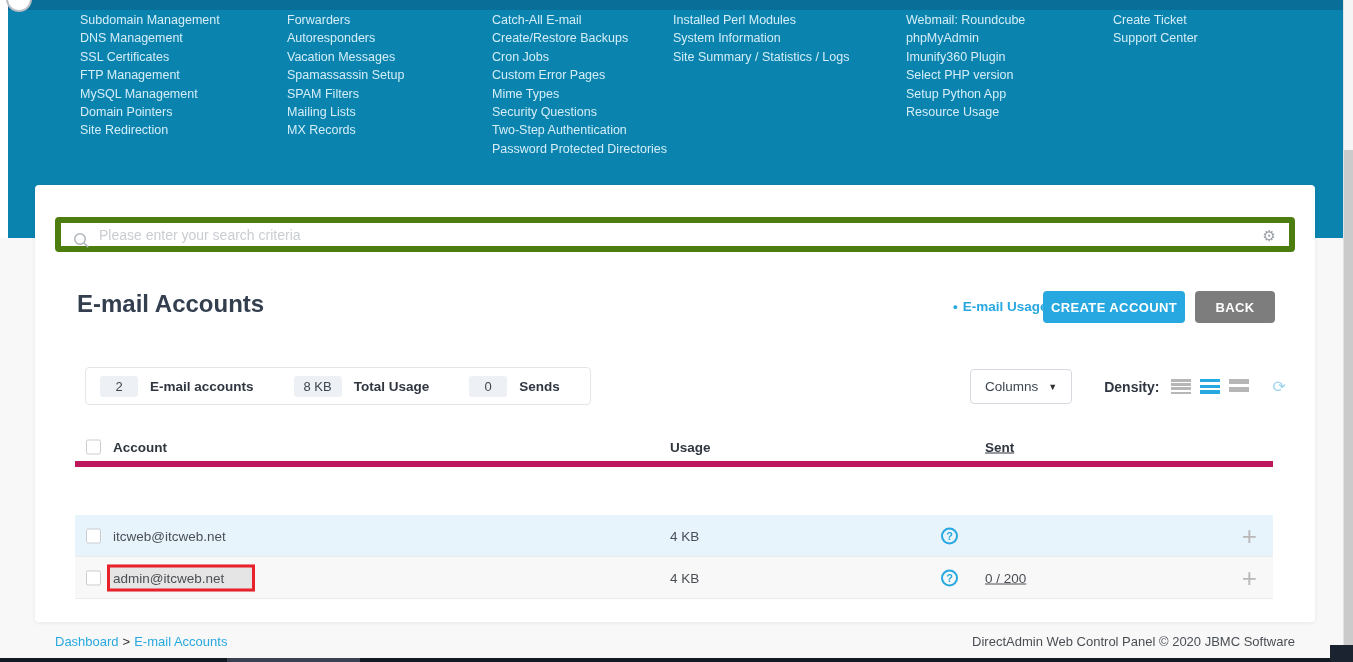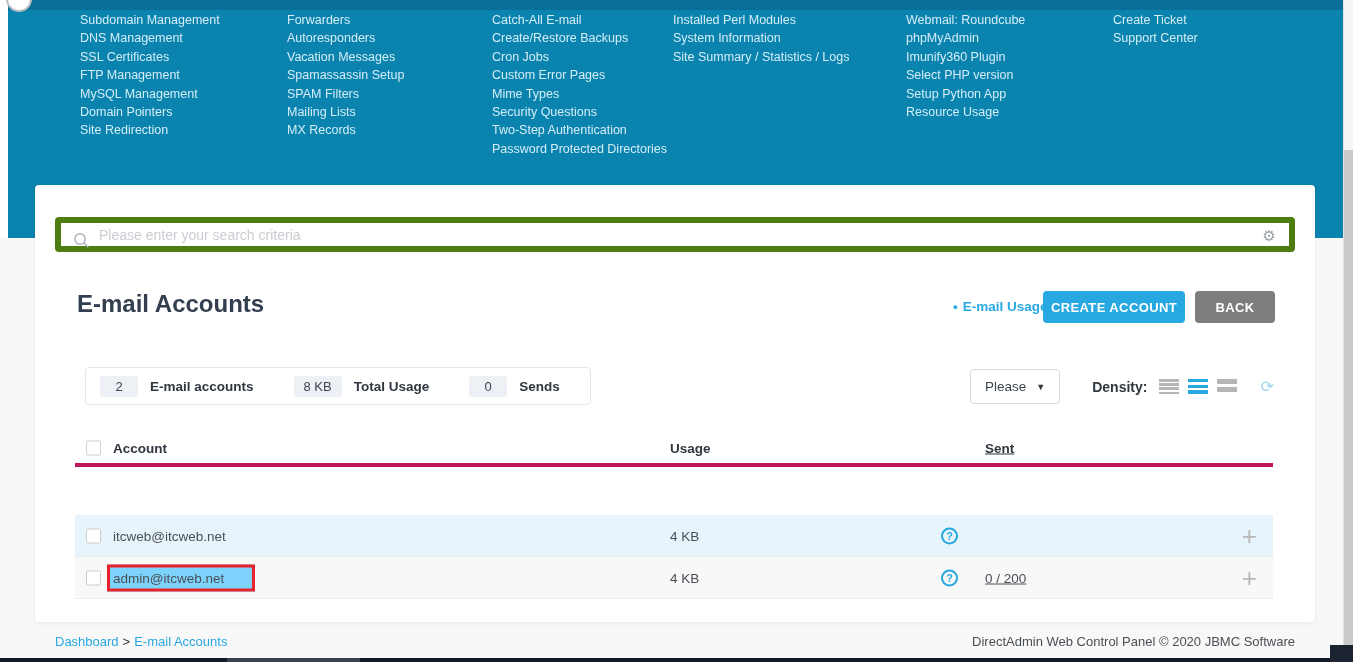--- a/index.html
+++ b/index.html
@@ -60,35 +60,35 @@
   .columns-btn .caret{font-size:9px;color:#333;}
   .density-label{font-size:14px;font-weight:700;color:#2f3640;margin-left:32px;margin-right:12px;}
   .dicon{width:20px;height:15px;margin-right:9px;cursor:pointer;}
   .d-compact{background:repeating-linear-gradient(to bottom,#b6b6b6 0 2.6px,transparent 2.6px 4.2px);}
   .d-normal{background:repeating-linear-gradient(to bottom,var(--accent) 0 3.5px,transparent 3.5px 5.6px);}
   .d-comfort{background:repeating-linear-gradient(to bottom,#b6b6b6 0 5px,transparent 5px 8px);}
   .refresh{margin-left:14px;font-size:16px;color:#9bd3ef;cursor:pointer;line-height:1;}
 
   
   .table{position:absolute;left:40px;top:247px;width:1198px;}
-  .thead{position:relative;height:35px;border-bottom:4px solid #be185d;}
+  .thead{position:relative;height:35px;border-bottom:6px solid #be185d;}
   .trow{position:relative;height:42px;border-bottom:1px solid #ececec;}
   .trow.alt-blue{background:var(--row-alt-blue);margin-top:48px;}
   .trow.alt-gray{background:var(--row-alt-gray);}
   .cell{position:absolute;top:50%;transform:translateY(-50%);font-size:13.5px;color:#4a4f55;white-space:nowrap;}
   .c-check{left:11px;}
   .c-account{left:38px;}
   .c-usage{left:595px;}
   .c-q{left:866px;}
   .c-sent{left:910px;text-decoration:underline;}
   .c-plus{left:auto;right:16px;font-size:26px;font-weight:100;color:#b8b8b8;cursor:pointer;line-height:20px;}
   .th{font-weight:700;color:#2f3640;}
   .checkbox{appearance:none;-webkit-appearance:none;width:15px;height:15px;border:1px solid #c9cdd1;border-radius:2px;background:#fff;cursor:pointer;display:block;}
   .qicon{width:17px;height:17px;border:2px solid var(--accent);border-radius:50%;color:var(--accent);font-size:11px;font-weight:700;display:flex;align-items:center;justify-content:center;cursor:pointer;}
-  .annot{display:inline-block;border:3px solid var(--annot-red);background:#7dd3fc;padding:3px 28px 3px 3px;margin:-6px 0 -6px -6px;min-width:142px;}
+  .annot{display:inline-block;border:3px solid var(--annot-red);background:#e5e5e5;padding:3px 28px 3px 3px;margin:-6px 0 -6px -6px;min-width:142px;}
 
   
   .breadcrumb{position:absolute;left:55px;top:634px;font-size:13px;z-index:3;}
   .breadcrumb a{color:var(--accent);text-decoration:none;cursor:pointer;}
   .breadcrumb .sep{color:#333;margin:0 4px;}
   .copyright{position:absolute;right:58px;top:634px;font-size:13px;color:#4a4f55;z-index:3;}
 
   
   .scrollbar{position:absolute;right:0;top:0;width:10px;height:662px;background:#f5f5f5;border-left:1px solid #e3e3e3;z-index:4;}
   .scroll-thumb{position:absolute;left:0;top:150px;width:100%;height:495px;background:#cbcbcb;cursor:grab;}
@@ -185,21 +185,21 @@
       <span class="stat-badge">2</span>
       <span class="stat-label">E-mail accounts</span>
       <span class="stat-badge">8 KB</span>
       <span class="stat-label">Total Usage</span>
       <span class="stat-badge">0</span>
       <span class="stat-label">Sends</span>
     </div>
 
     <div class="toolbar">
       <button class="columns-btn">
-        <span>Please</span>
+        <span>Columns</span>
         <span class="caret">▼</span>
       </button>
       <span class="density-label">Density:</span>
       <span class="dicon d-compact"></span>
       <span class="dicon d-normal"></span>
       <span class="dicon d-comfort"></span>
       <span class="refresh">⟳</span>
     </div>
 
     <div class="table">

